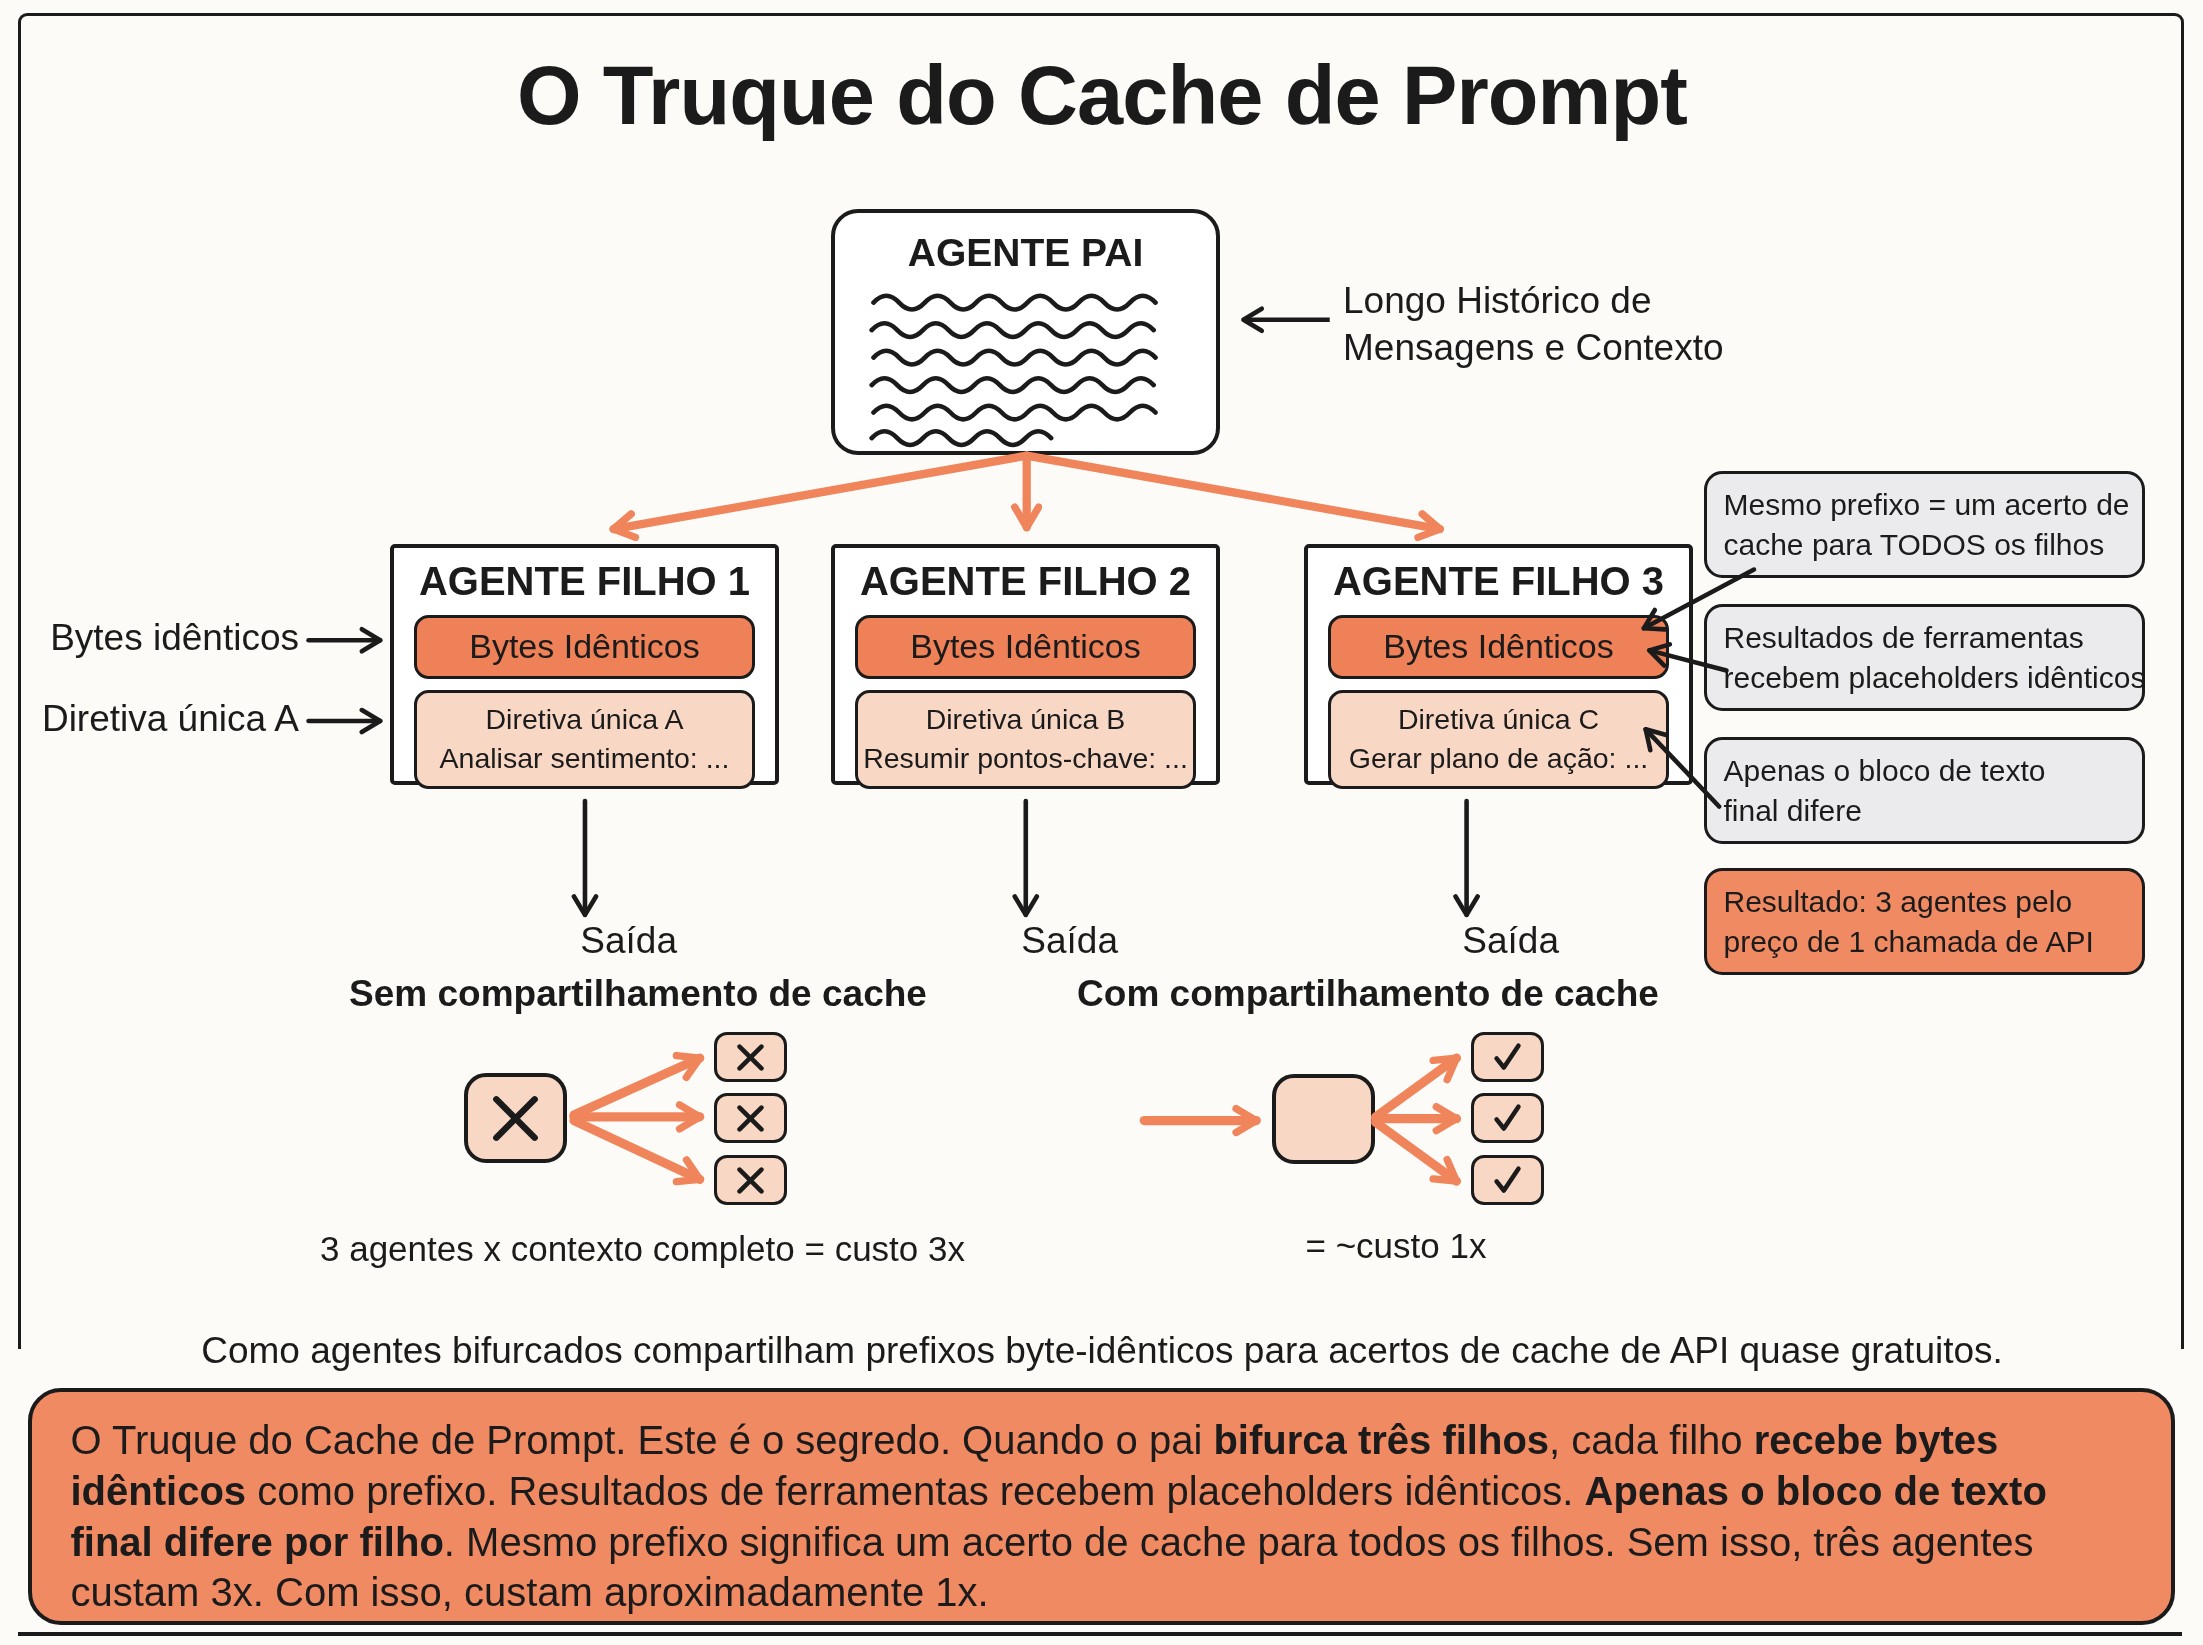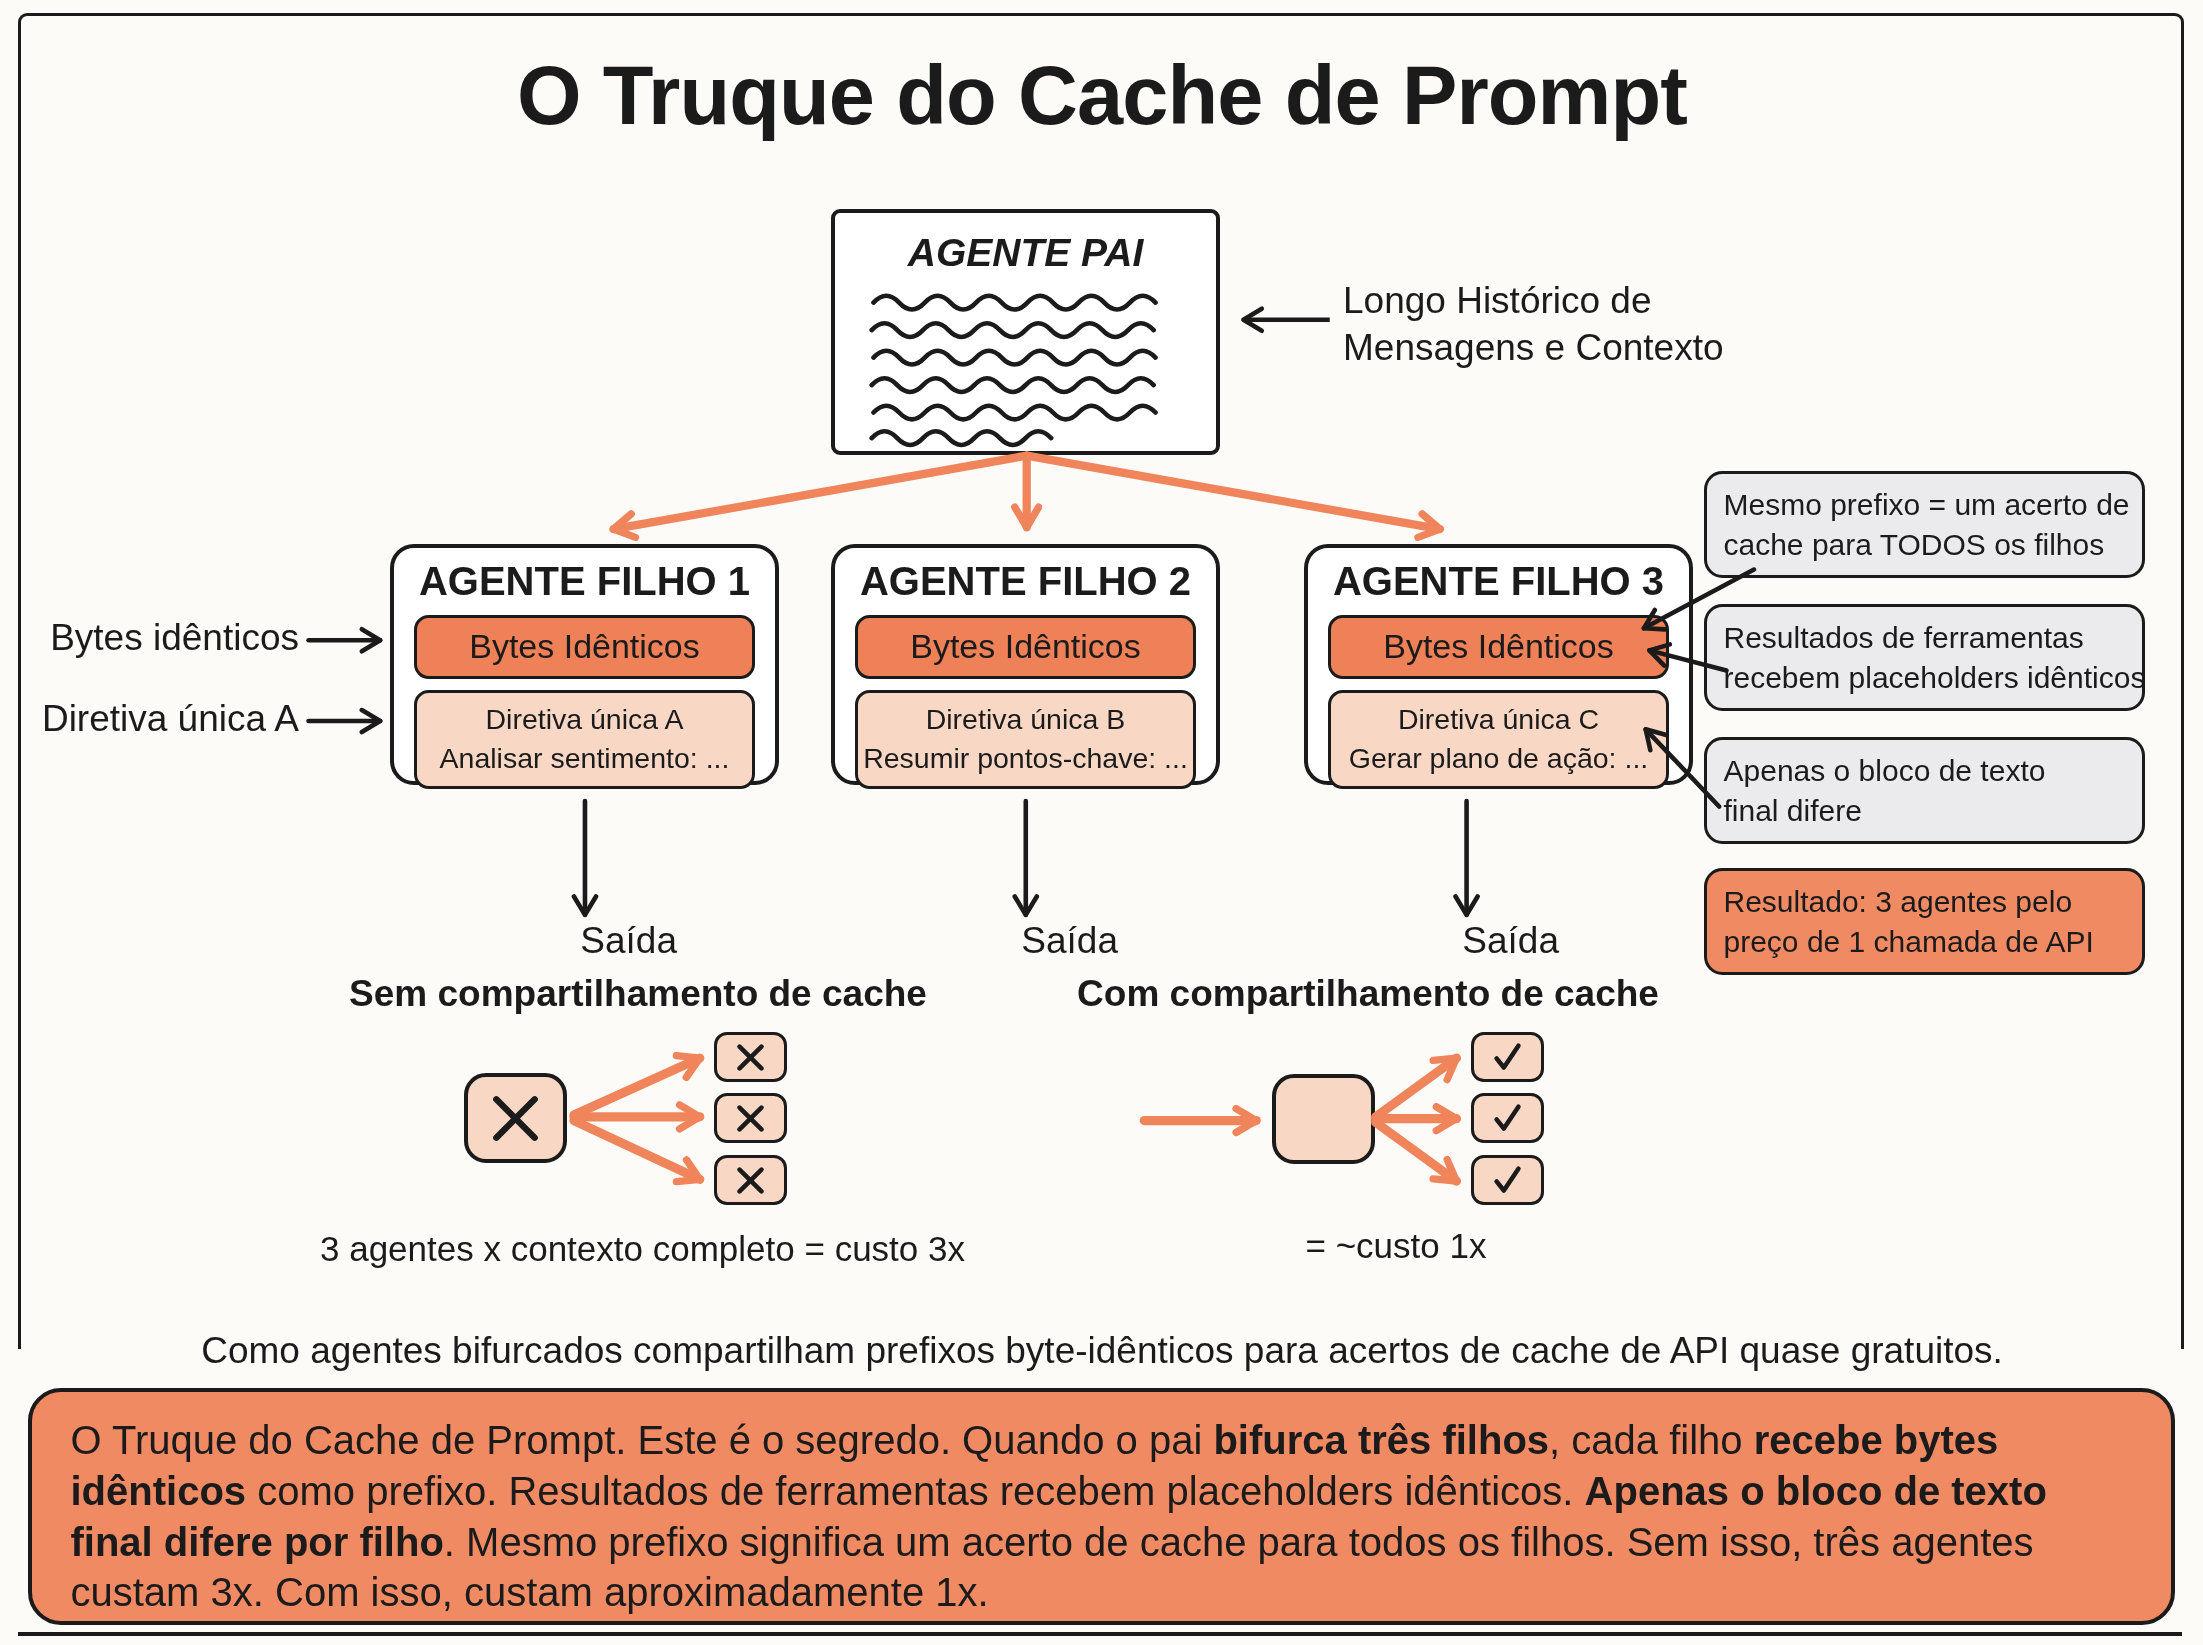--- a/index.html
+++ b/index.html
@@ -22,29 +22,29 @@
   #frame{
     left:18.4px;top:13px;width:2160px;height:1333px;
     border:3.7px solid var(--ink);border-bottom:none;border-radius:9.2px 9.2px 0 0;
   }
   #bottom-rule{left:18.4px;top:1632px;width:2164px;height:3.7px;background:var(--ink);}
   #title{left:0;top:48px;width:2204px;text-align:center;font-size:83px;font-weight:bold;letter-spacing:-0.9px;}
 
   
   #parent-box{
     left:831px;top:209px;width:389px;height:246px;background:#fff;
-    border:4.6px solid var(--ink);border-radius:9px;box-sizing:border-box;text-align:center;font-style:italic;
+    border:4.6px solid var(--ink);border-radius:27px;box-sizing:border-box;text-align:center;
   }
   .parent-title{font-size:39px;font-weight:bold;margin-top:18.4px;}
   #parent-annotation{left:1343px;top:277px;width:478px;font-size:37px;line-height:1.28;}
 
   
   .agent-child{
     top:544px;width:389px;height:241px;background:#fff;
-    border:4.6px solid var(--ink);border-radius:24px;box-sizing:border-box;text-align:center;
+    border:4.6px solid var(--ink);border-radius:5px;box-sizing:border-box;text-align:center;
   }
   .child-title{font-size:40px;font-weight:bold;margin-top:11px;}
   .pill{
     margin:11px 20px 0 20px;border:3.7px solid var(--ink);border-radius:14.7px;
     box-sizing:border-box;text-align:center;
   }
   .pill.strong{background:var(--salmon);font-size:34px;padding:9.2px 0 10px 0;}
   .pill.light{background:var(--peach);font-size:28.5px;line-height:1.35;padding:7.3px 0 8.3px 0;}
 
   .saida{top:920px;width:184px;text-align:right;font-size:37px;}

